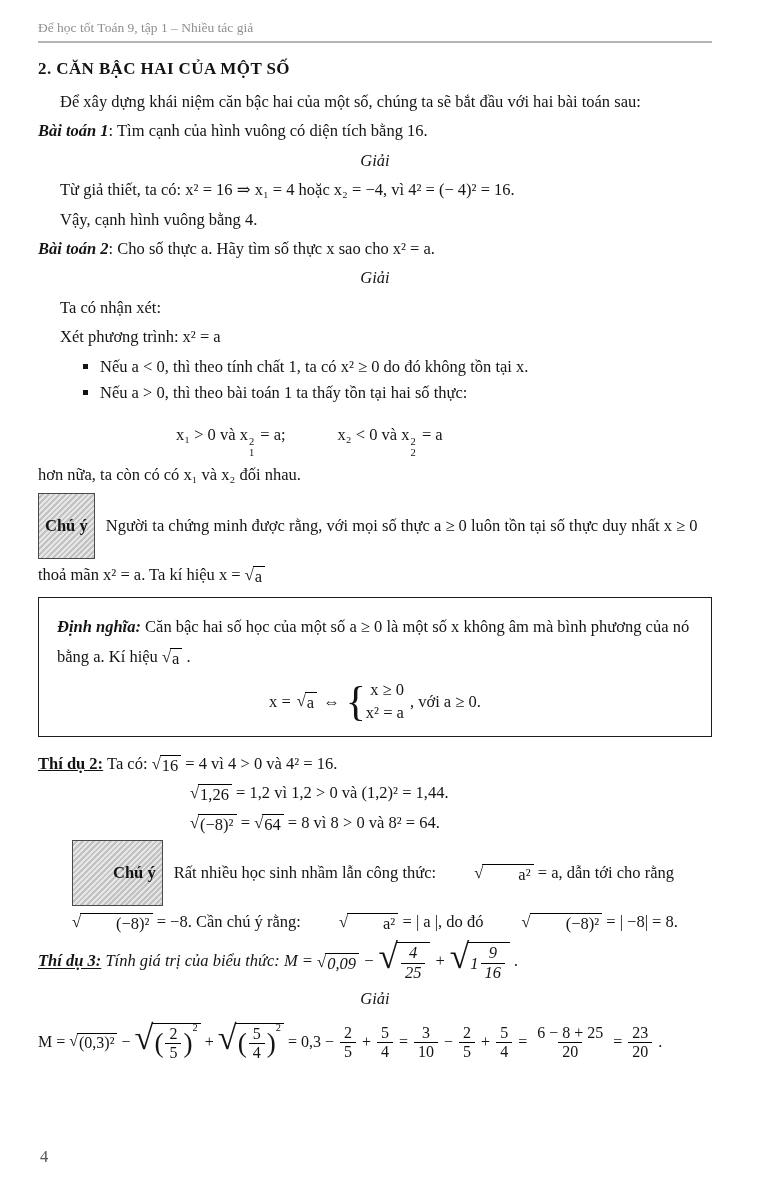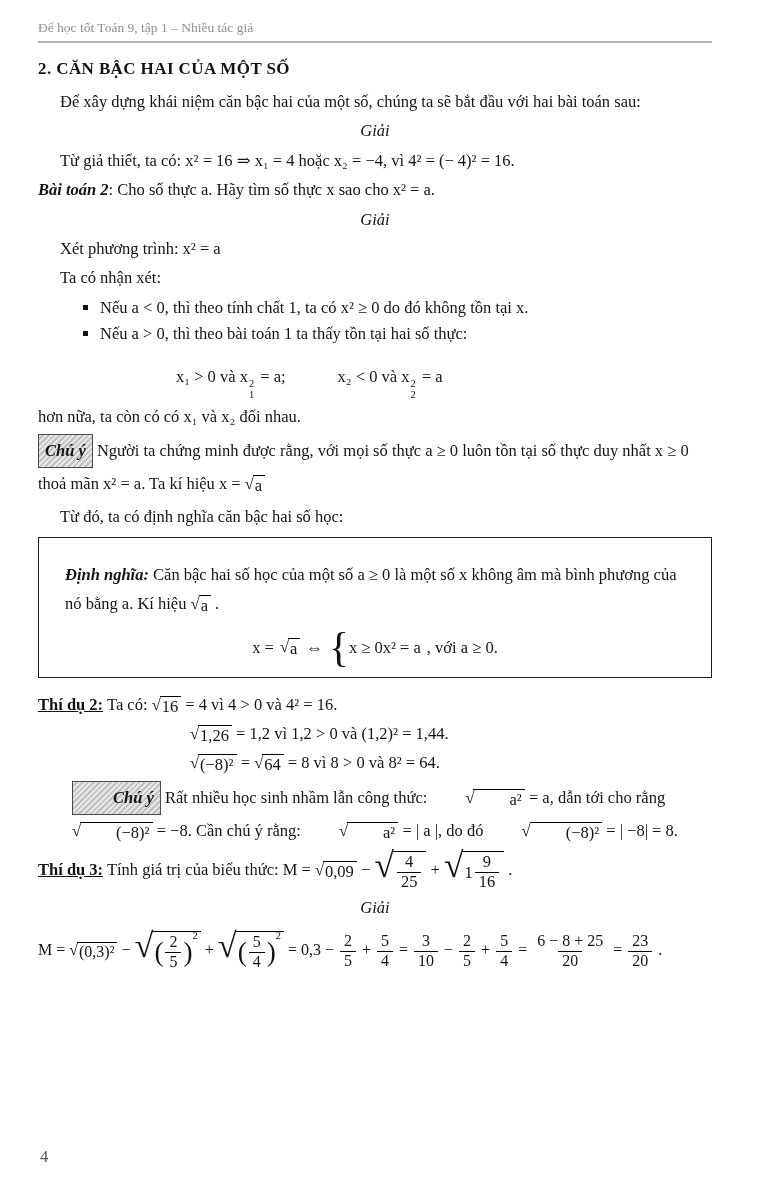--- a/index.html
+++ b/index.html
@@ -16,73 +16,75 @@
   .center{text-align:center;}
   .it{font-style:italic;}
   .bi{font-weight:bold;font-style:italic;}
   .bu{font-weight:bold;text-decoration:underline;}
   .bullets{margin:0 0 3px 0;padding-left:62px;}
   .bullets li{line-height:1.6;list-style-type:square;}
   .sol-line{padding-left:138px;margin:16px 0 4px 0;}
   .gap{display:inline-block;width:52px;}
   .ss{display:inline-flex;flex-direction:column;align-items:center;font-size:10.5px;
       line-height:1.05;vertical-align:-5px;margin:0 2px 0 1px;}
-  .chuy{display:inline-block;border:1px solid #4a4a4a;padding:0 6px;
-      font-weight:bold;font-style:italic;
+  .chuy{display:inline-block;border:1px solid #4a4a4a;padding:16px 6px;margin-right:7px;
+      font-weight:bold;
       background:repeating-linear-gradient(135deg,#e6e6e6 0 2px,#c2c2c2 2px 4px);}
   .note{line-height:1.95;margin:4px 0 4px 0;}
   .note2ind{text-indent:34px;}
   .defbox{border:1.6px solid #1d1d1d;padding:10px 14px 12px 14px;margin:6px 0 14px 0;}
-  .defbox p{line-height:1.8;margin:12px;}
+  .defbox p{line-height:1.8;margin:4px;}
   .def-formula{display:flex;justify-content:center;align-items:center;gap:6px;margin-top:8px;}
   .lbrace{font-size:42px;font-weight:300;line-height:.8;}
-  .conds{display:flex;flex-direction:row;line-height:1.35;text-align:right;}
+  .conds{display:flex;flex-direction:column;line-height:1.35;text-align:right;}
   .sqrt{display:inline-flex;align-items:flex-start;white-space:nowrap;}
   .sqrt .sg{line-height:1.05;}
   .sqrt .rd{border-top:1.3px solid #000;line-height:1.05;padding:1px 3px 0 2px;margin-left:-1px;}
   .sqrt.tall{vertical-align:middle;}
   .sqrt.tall .sg{font-size:215%;line-height:.82;font-weight:200;}
   .rrow{display:inline-flex;align-items:center;}
   .frac{display:inline-flex;flex-direction:column;align-items:center;vertical-align:middle;
         line-height:1.15;margin:0 2px;}
   .frac .fn{padding:0 4px;}
   .frac .fd{border-top:1.2px solid #000;padding:0 4px;}
   .bigp{font-size:170%;font-weight:200;line-height:.8;}
   .psup{font-size:65%;align-self:flex-start;margin-top:-2px;}
   .ex2-line1{margin-top:6px;}
   .ex2-sub{padding-left:152px;}
-  .ex3-line{margin-top:0;}
+  .ex3-line{margin-top:0;font-style:italic;}
   .lead-line{margin-top:2px;}
   .final-formula{margin-top:10px;white-space:nowrap;font-size:16px;}
   .pageno{position:absolute;left:40px;bottom:22px;font-size:16.5px;color:#555;}
 </style>
 </head>
 <body>
 
 <div class="page">
 
   <div class="running-head">
     <span>Để học tốt Toán 9, tập 1 – Nhiều tác giả</span>
   </div>
 
   <div class="section-heading">2.  CĂN BẬC HAI CỦA MỘT SỐ</div>
 
   <p class="ind"><span>Để xây dựng khái niệm căn bậc hai của một số, chúng ta sẽ bắt đầu với hai bài toán sau:</span></p>
 
+  <p><span class="bi">Bài toán 1</span><span>: Tìm cạnh của hình vuông có diện tích bằng 16.</span></p>
 
   <p class="center it">Giải</p>
 
   <p class="ind2">Từ giả thiết, ta có: x² = 16 ⇒ x₁ = 4 hoặc x₂ = −4, vì 4² = (− 4)² = 16.</p>
+  <p class="ind2">Vậy, cạnh hình vuông bằng 4.</p>
 
   <p><span class="bi">Bài toán 2</span><span>: Cho số thực a. Hãy tìm số thực x sao cho x² = a.</span></p>
 
   <p class="center it">Giải</p>
 
+  <p class="ind2">Ta có nhận xét:</p>
   <p class="ind2">Xét phương trình: x² = a</p>
-  <p class="ind2">Ta có nhận xét:</p>
 
   <ul class="bullets">
     <li><span>Nếu a &lt; 0, thì theo tính chất 1, ta có x² ≥ 0 do đó không tồn tại x.</span></li>
     <li><span>Nếu a &gt; 0, thì theo bài toán 1 ta thấy tồn tại hai số thực:</span></li>
   </ul>
 
   <p class="sol-line"><span>x₁ &gt; 0 và x</span><span class="ss">
         <span>2</span>
         <span>1</span>
       </span><span> = a;</span><span class="gap"></span><span>x₂ &lt; 0 và x</span><span class="ss">
@@ -90,21 +92,20 @@
         <span>2</span>
       </span><span> = a</span></p>
 
   <p>hơn nữa, ta còn có có x₁ và x₂ đối nhau.</p>
 
   <p class="note"><span class="chuy">Chú ý</span><span> Người ta chứng minh được rằng, với mọi số thực a ≥ 0 luôn tồn tại số thực duy nhất x ≥ 0 thoả mãn x² = a. Ta kí hiệu x = </span><span class="sqrt">
         <span class="sg">√</span>
         <span class="rd">a</span>
       </span></p>
 
-  <p class="ind2">Từ đó, ta có định nghĩa căn bậc hai số học:</p>
 
   <div class="defbox">
     <p><span class="bi">Định nghĩa:</span><span> Căn bậc hai số học của một số a ≥ 0 là một số x không âm mà bình phương của nó bằng a. Kí hiệu </span><span class="sqrt">
           <span class="sg">√</span>
           <span class="rd">a</span>
         </span><span> .</span></p>
     <div class="def-formula">
       <span>x =</span>
       <span class="sqrt">
           <span class="sg">√</span>

